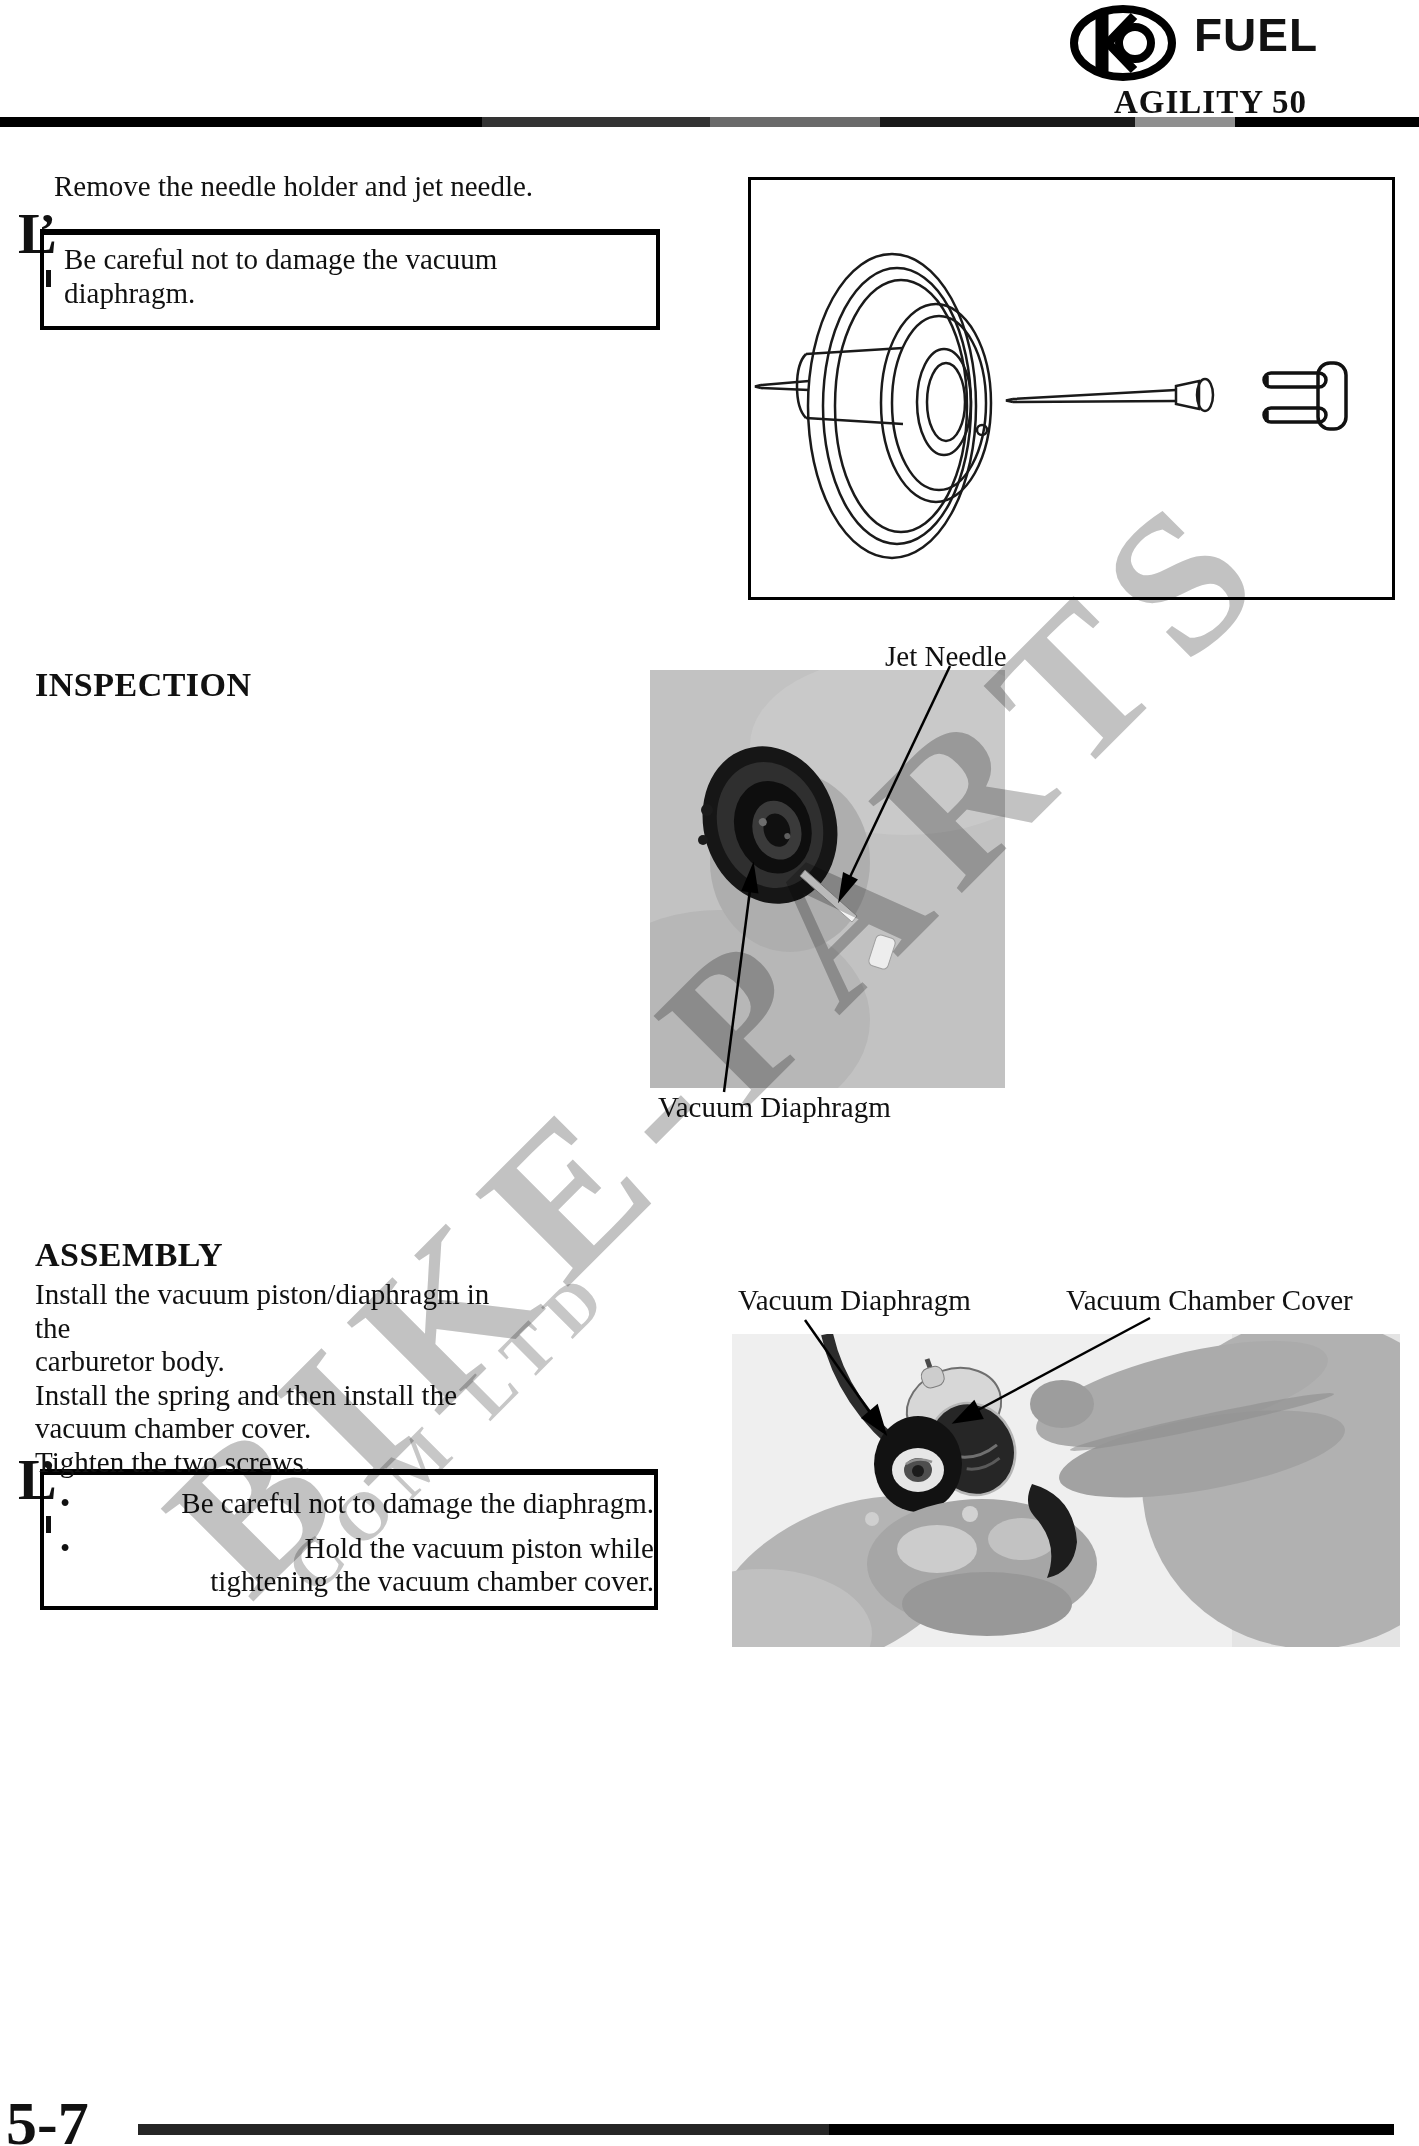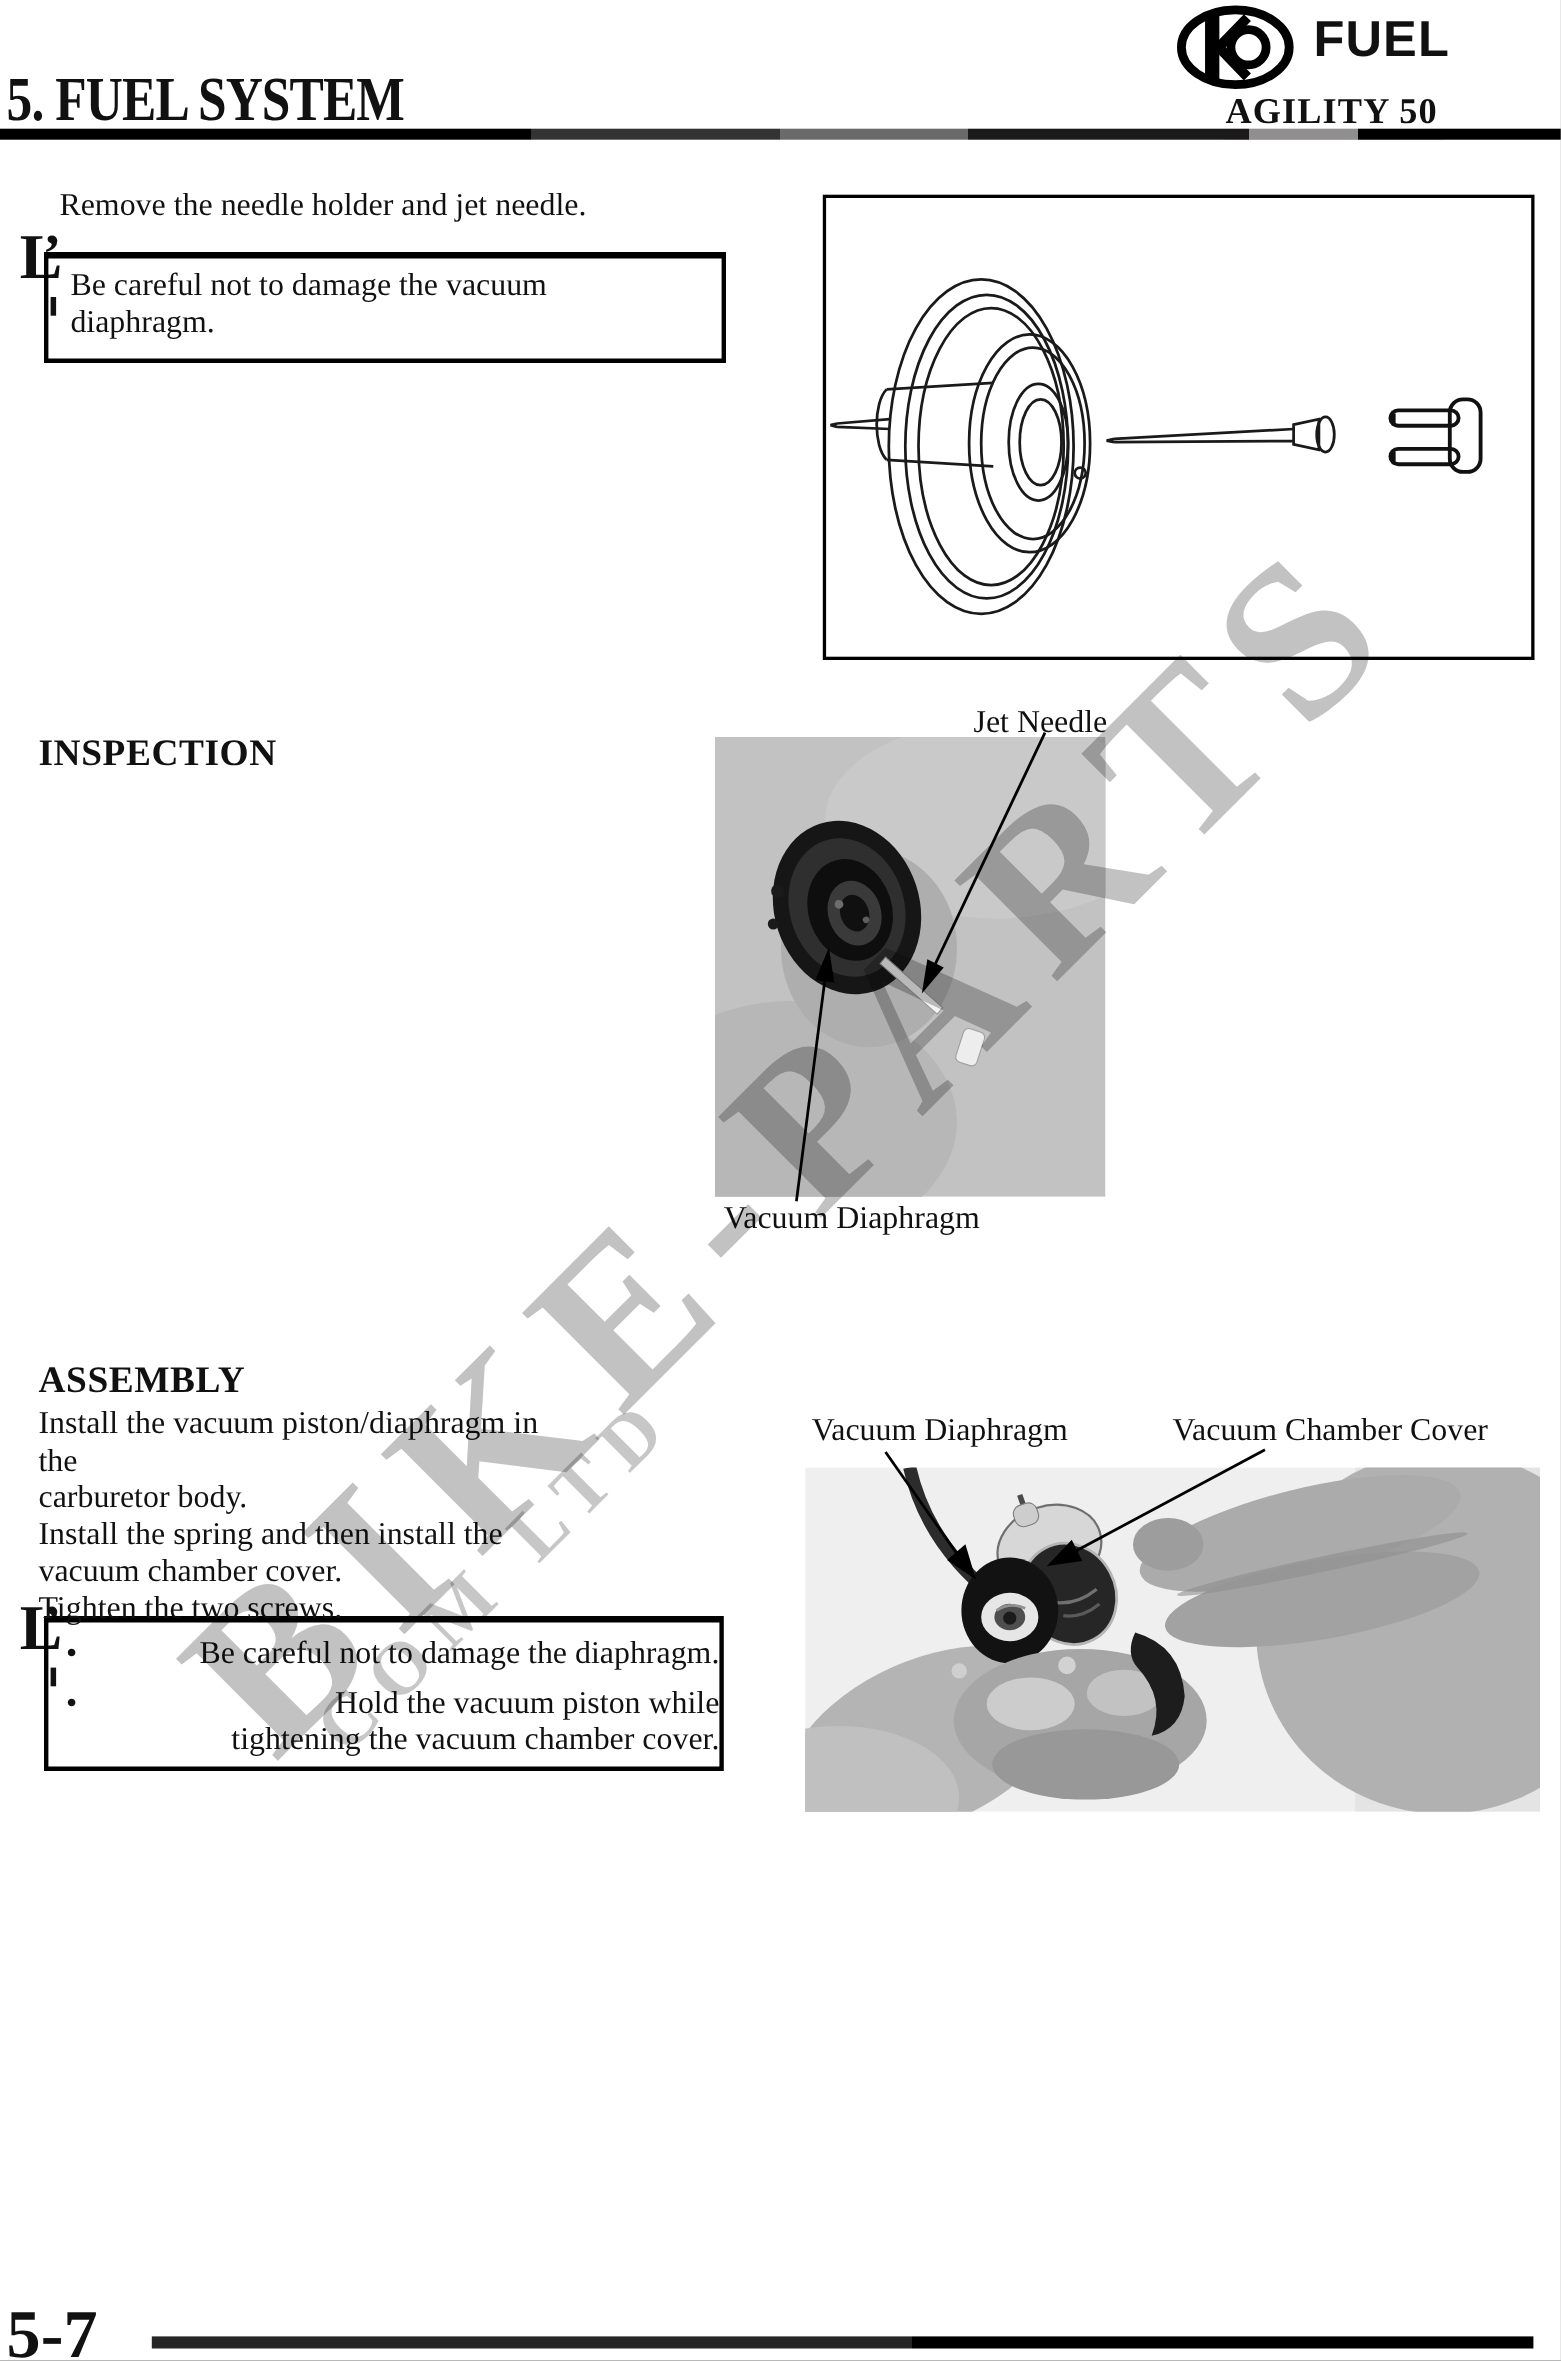--- a/index.html
+++ b/index.html
@@ -55,21 +55,20 @@
   
   .page-number{left:6px;top:2088px;font-size:62px;font-weight:bold;}
   .footer-rule{left:138px;top:2124px;width:1256px;height:11px;
     background:linear-gradient(90deg,#262626 0%,#262626 55%,#000 55%);}
 </style>
 </head>
 <body>
 
 <div class="page">
 
-  <div class="abs title"><span class="squeeze">5. FUEL SYSTEM</span></div>
 
   <svg class="abs logo-icon" width="110" height="80" viewBox="0 0 110 80">
     <ellipse cx="55" cy="40" rx="49" ry="34" fill="none" stroke="#000" stroke-width="8"></ellipse>
     <path d="M34,10 L34,70" stroke="#000" stroke-width="13"></path>
     <path d="M40,40 L66,13 M40,40 L66,67" stroke="#000" stroke-width="9"></path>
     <circle cx="67" cy="40" r="16" fill="none" stroke="#000" stroke-width="8"></circle>
   </svg>
   <div class="abs brand">FUEL</div>
   <div class="abs model">AGILITY 50</div>
   <div class="abs header-rule"></div>

